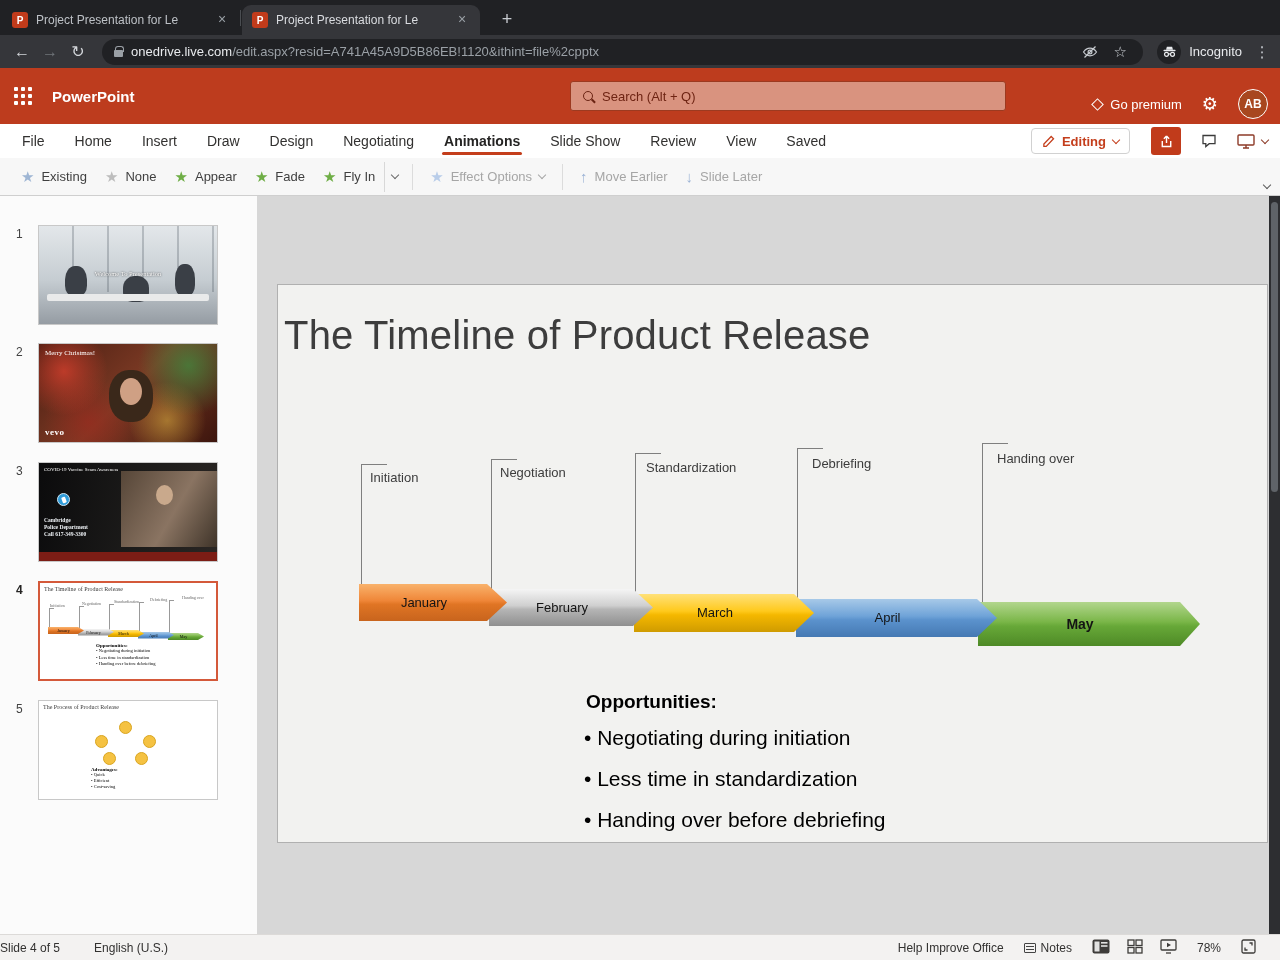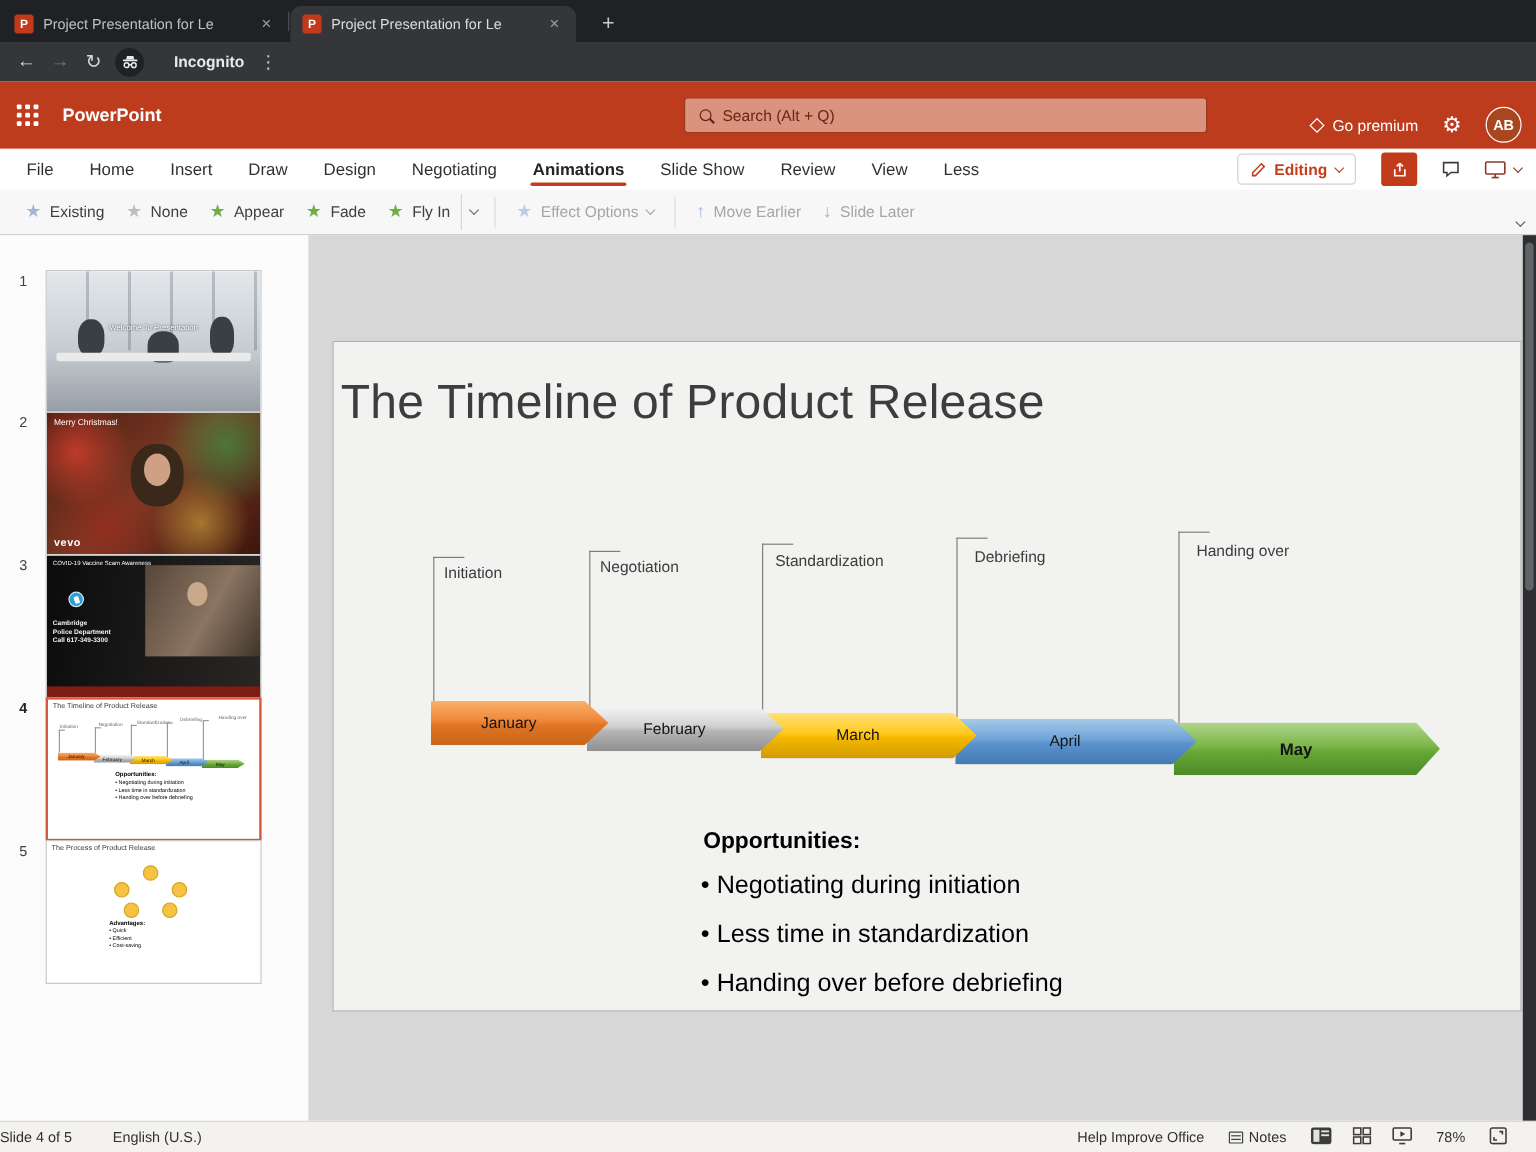--- a/index.html
+++ b/index.html
@@ -28,21 +28,21 @@
   .urlbar { flex:1; height:26px; margin:0 10px; background:#202124; border-radius:13px; display:flex; align-items:center;
             padding:0 12px; gap:8px; min-width:0; }
   .lock { position:relative; width:9px; height:7px; background:#9aa0a6; border-radius:1px; margin-top:3px; flex:0 0 9px; }
   .lock::before { content:""; position:absolute; left:1.2px; top:-4px; width:6.5px; height:5px; border:1.5px solid #9aa0a6;
                   border-bottom:none; border-radius:3px 3px 0 0; }
   .url-text { font-size:13px; white-space:nowrap; overflow:hidden; flex:1; min-width:0; }
   .url-host { color:#e8eaed; }
   .url-path { color:#9aa0a6; }
   .omni-ic { flex:0 0 auto; display:flex; align-items:center; justify-content:center; width:22px; height:22px; color:#c7cbd0; }
   .star-g { font-size:15px; color:#c7cbd0; }
-  .incog { display:flex; align-items:center; gap:25px; margin:0 10px 0 4px;font-weight:bold; }
+  .incog { display:flex; align-items:center; gap:8px; margin:0 10px 0 4px; }
   .incog-circle { width:24px; height:24px; border-radius:50%; background:#202124; display:flex; align-items:center; justify-content:center; }
   .incog-label { color:#e8eaed; font-size:13px; }
   .kebab { color:#c7cbd0; font-size:15px; width:20px; text-align:center; letter-spacing:0; }
 
   
   .ppt-header { position:absolute; left:0; top:68px; width:1280px; height:56px; background:#bd3c1e; color:#fff;
                 display:flex; align-items:center; }
   .waffle { display:grid; grid-template-columns:repeat(3,4px); grid-template-rows:repeat(3,4px); gap:3px; margin:0 20px 0 14px; }
   .waffle i { background:#fff; border-radius:1px; }
   .app-name { font-size:15px; font-weight:bold; margin-right:26px; }
@@ -87,21 +87,21 @@
   .st-existing { color:#9fb6d4; } .st-none { color:#bdbdbd; } .st-green { color:#6fae46; } .st-pale { color:#b9cde9; }
   .rb-drop { width:20px; height:30px; border-left:1px solid #d8d8d8; display:flex; align-items:center; justify-content:center; color:#6a6a6a; }
   .rb-sep { width:1px; height:26px; background:#dcdcdc; margin:0 8px; }
   .mv-arrow { font-size:15px; color:#9db4d6; }
   .rb-collapse { position:absolute; right:10px; bottom:7px; color:#5a5a5a; }
 
   
   .thumb-panel { position:absolute; left:0; top:196px; width:257px; height:738px; background:#fbfbfb; }
   .thumb-num { position:absolute; left:16px; font-size:12px; color:#424242; }
   .thumb-num.sel { font-weight:bold; color:#252423; }
-  .thumb { position:absolute; left:38px; width:180px; height:120px; background:#fff; border:1px solid #c8c8c8; overflow:hidden; }
+  .thumb { position:absolute; left:38px; width:180px; height:100px; background:#fff; border:1px solid #c8c8c8; overflow:hidden;font-family:Liberation Serif, serif; }
   .thumb.selected { border:2px solid #d4593a; }
 
   
   .t1-bg { position:absolute; inset:0;
     background:linear-gradient(180deg,#e3e7ea 0%,#c6cdd2 55%,#959ca3 100%); }
   .t1-mullions { position:absolute; left:0; top:0; right:0; height:66px;
     background:repeating-linear-gradient(90deg, transparent 0 33px, rgba(70,80,90,.28) 33px 35px); }
   .t1-table { position:absolute; left:8px; right:8px; top:68px; height:7px; background:#e9eaea; border-radius:2px; }
   .t1-person { position:absolute; background:#3a3f46; border-radius:45% 45% 35% 35%; }
   .t1-caption { position:absolute; left:0; right:0; top:44px; text-align:center; color:#fff; font-size:6.5px;
@@ -199,20 +199,32 @@
       <span class="tab-title">Project Presentation for Le</span>
       <span class="tab-close">×</span>
     </div>
     <div class="newtab">+</div>
   </div>
 
   <div class="chrome-bar">
     <div class="nav-btn">←</div>
     <div class="nav-btn disabled">→</div>
     <div class="nav-btn">↻</div>
+    <div class="urlbar">
+      <span class="lock"></span>
+      <span class="url-text"><span class="url-host">onedrive.live.com</span><span class="url-path">/edit.aspx?resid=A741A45A9D5B86EB!1120&amp;ithint=file%2cpptx</span></span>
+      <span class="omni-ic">
+        <svg width="16" height="16" viewBox="0 0 16 16">
+            <path d="M1.5 8s2.6-3.8 6.5-3.8S14.5 8 14.5 8 11.9 11.8 8 11.8 1.5 8 1.5 8z" fill="none" stroke="#c7cbd0" stroke-width="1.2"></path>
+            <circle cx="8" cy="8" r="1.9" fill="none" stroke="#c7cbd0" stroke-width="1.2"></circle>
+            <line x1="2.5" y1="13.5" x2="13.5" y2="2.5" stroke="#c7cbd0" stroke-width="1.2"></line>
+          </svg>
+      </span>
+      <span class="omni-ic star-g">☆</span>
+    </div>
     <div class="incog">
       <span class="incog-circle">
         <svg width="15" height="15" viewBox="0 0 16 16">
             <rect x="1.5" y="6" width="13" height="1.6" rx=".8" fill="#e8eaed"></rect>
             <path d="M4.3 6l.9-3.2h5.6L11.7 6z" fill="#e8eaed"></path>
             <circle cx="4.8" cy="11" r="2.1" fill="none" stroke="#e8eaed" stroke-width="1.3"></circle>
             <circle cx="11.2" cy="11" r="2.1" fill="none" stroke="#e8eaed" stroke-width="1.3"></circle>
             <path d="M6.9 10.6h2.2" stroke="#e8eaed" stroke-width="1.3"></path>
           </svg>
       </span>
@@ -253,21 +265,21 @@
       <span class="menu-item">File</span>
       <span class="menu-item">Home</span>
       <span class="menu-item">Insert</span>
       <span class="menu-item">Draw</span>
       <span class="menu-item">Design</span>
       <span class="menu-item">Negotiating</span>
       <span class="menu-item active">Animations</span>
       <span class="menu-item">Slide Show</span>
       <span class="menu-item">Review</span>
       <span class="menu-item">View</span>
-      <span class="menu-item">Less</span>
+      <span class="menu-item">Saved</span>
     </div>
     <div class="menu-right">
       <div class="editing-btn">
         <svg width="13" height="13" viewBox="0 0 16 16">
             <path d="M11.3 1.8l2.9 2.9L5.2 14H2.3v-2.9z" fill="none" stroke="#c43e1c" stroke-width="1.6"></path>
           </svg>
         <span>Editing</span>
         <span class="chev"></span>
       </div>
       <div class="sq-btn share-btn">

